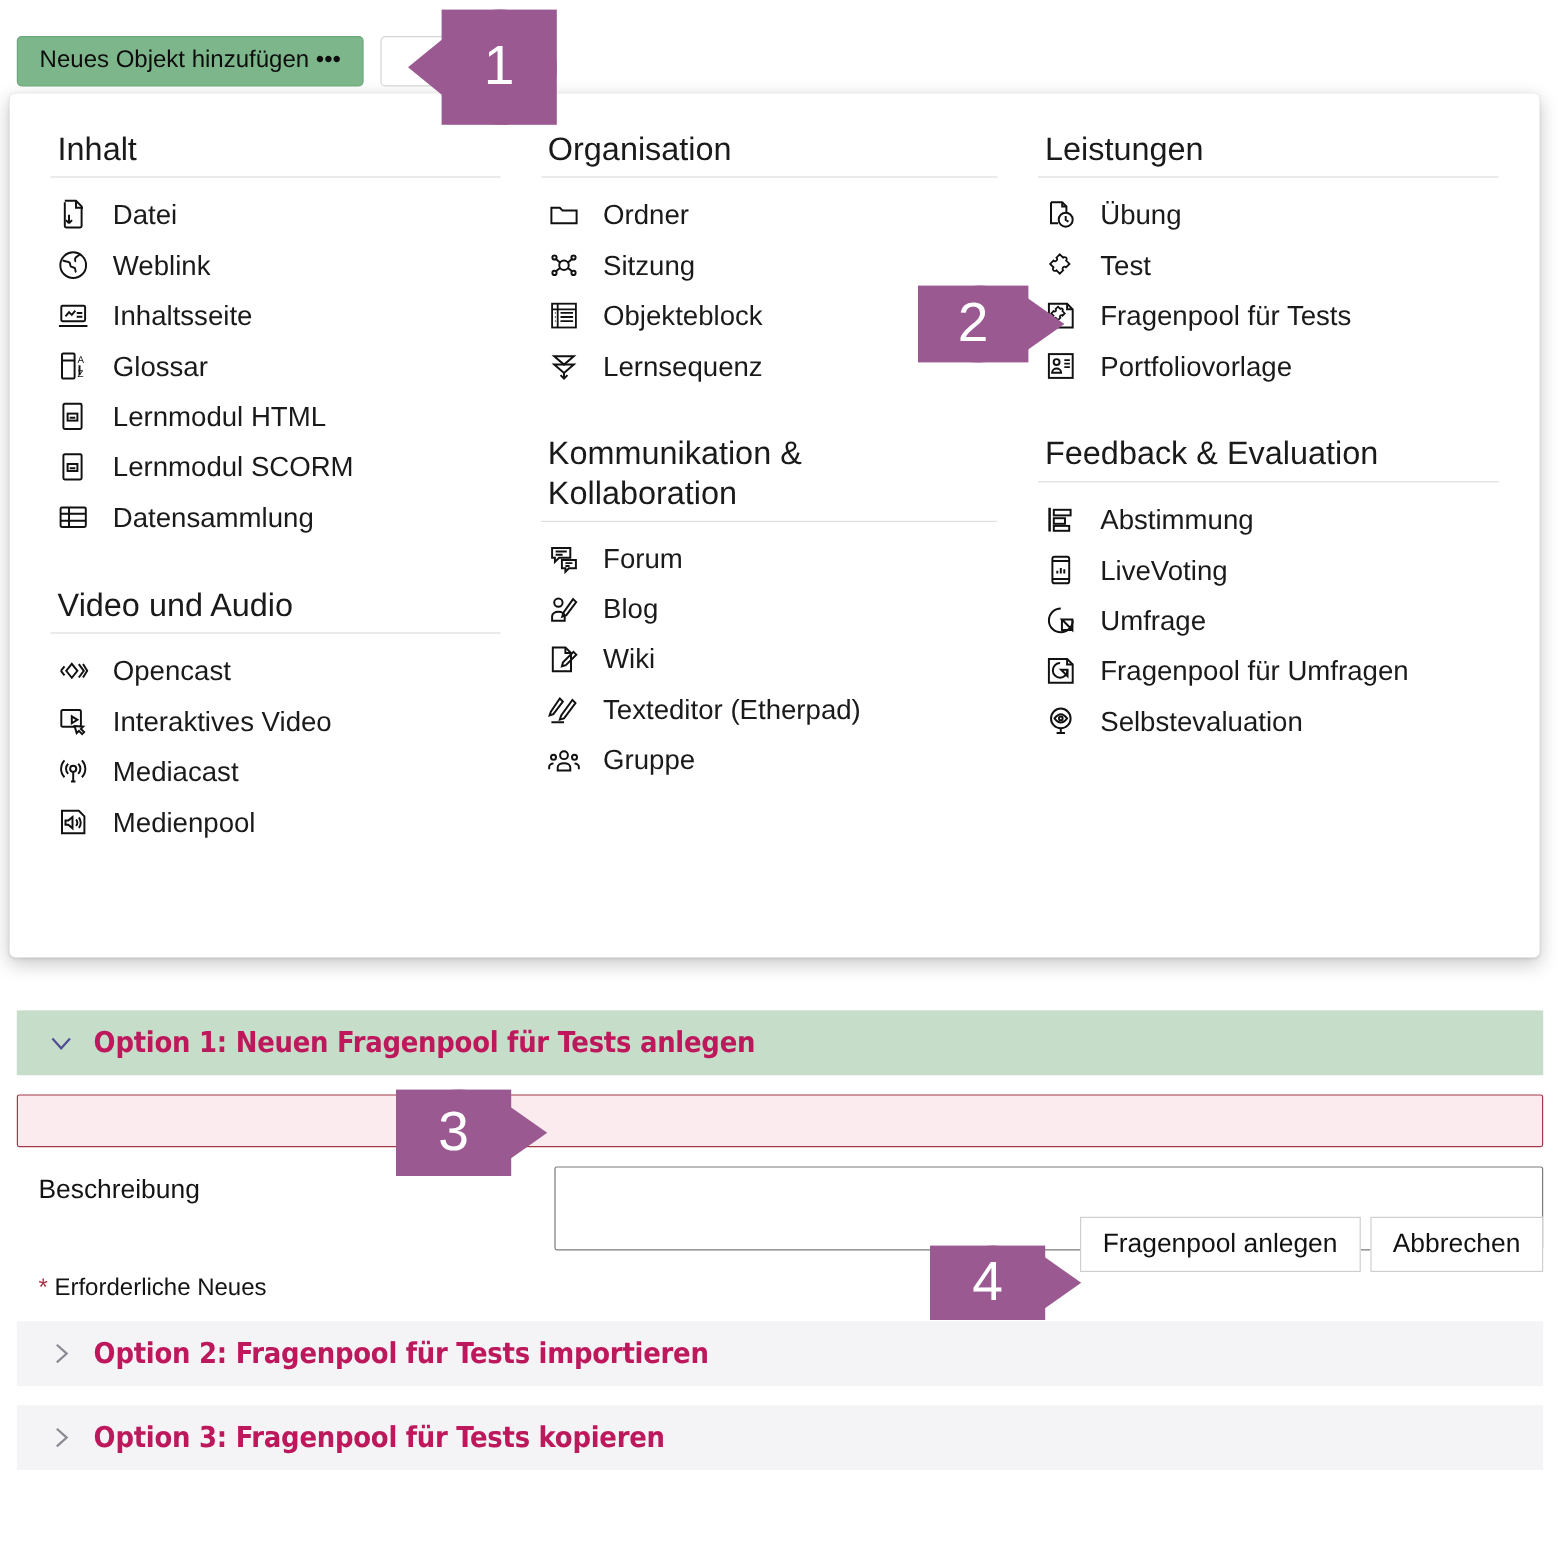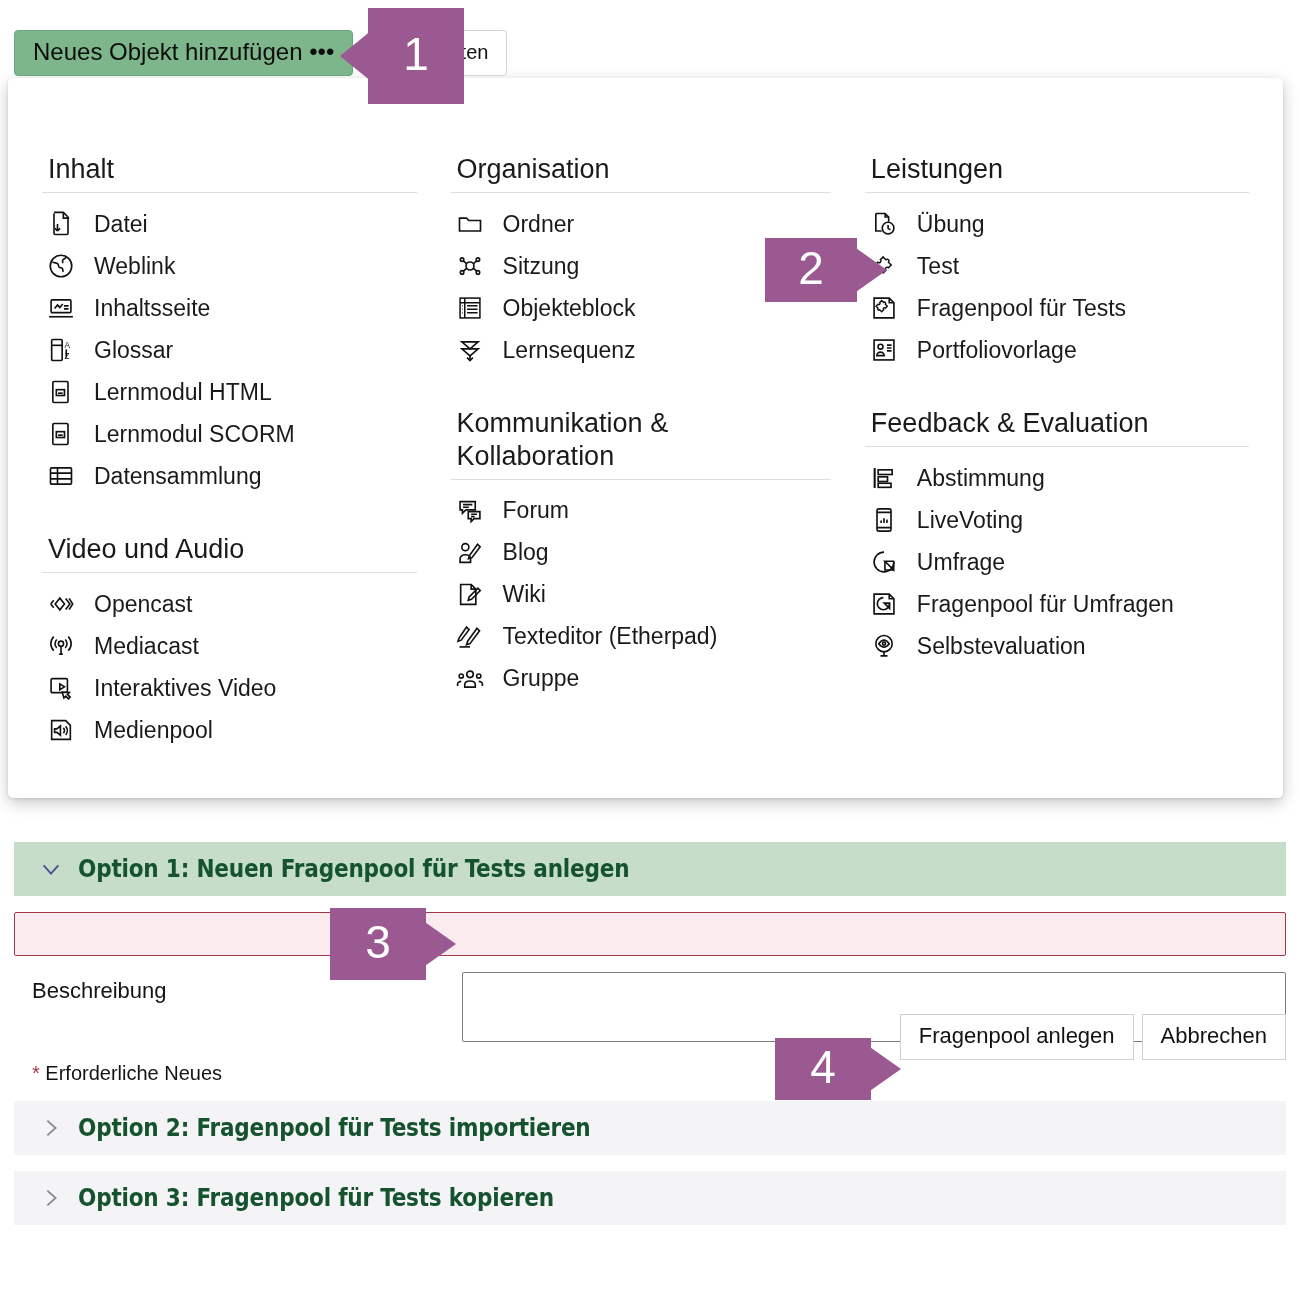--- a/index.html
+++ b/index.html
@@ -12,21 +12,21 @@
   }
   .page { position: relative; width: 1300px; height: 1300px; }
 
   
   .toolbar { position: absolute; left: 14px; top: 30px; display: flex; align-items: stretch; gap: 14px; z-index: 2; }
   .btn-add {
     background: #7eb68c;
     border: 1px solid #6aa77a;
     border-radius: 4px;
     color: #0d0d0d;
-    font-size: 24px;
+    font-size: 20px;
     padding: 8px 18px 10px 18px;
     line-height: 1.1;
     white-space: nowrap;
     display: flex; align-items: center;
   }
   .btn-plain {
     background: #ffffff;
     border: 1px solid #d4d4d4;
     border-radius: 4px;
     color: #111111;
@@ -42,21 +42,21 @@
   .dropdown {
     position: absolute;
     left: 8px; top: 78px;
     width: 1275px; height: 720px;
     background: #ffffff;
     border-radius: 5px;
     box-shadow: 0 5px 16px rgba(0,0,0,0.22), 0 1px 3px rgba(0,0,0,0.10);
     z-index: 1;
     padding: 30px 34px 0 34px;
   }
-  .cols { display: flex; gap: 0; margin-top: 45px; }
+  .cols { display: flex; gap: 0; }
   .col { width: 424px; padding-right: 34px; }
   .col:nth-child(2) { width: 430px; }
   .col:nth-child(3) { width: 400px; padding-right: 0; }
 
   .grp-title {
     font-size: 27px;
     color: #1a1a1a;
     font-weight: 400;
     padding: 0 0 6px 6px;
     line-height: 1.22;
@@ -79,21 +79,21 @@
 
   
   .form-wrap { position: absolute; left: 14px; top: 842px; width: 1272px; }
   .acc-head {
     display: flex; align-items: center; gap: 16px;
     height: 54px;
     padding-left: 26px;
     font-family: "DejaVu Sans Condensed", "Liberation Sans Narrow", "Liberation Sans", sans-serif;
     font-weight: bold;
     font-size: 24px;
-    color: #14532d;
+    color: #be185d;
     letter-spacing: -0.2px;
   }
   .acc-head.open { background: #c6ddc9; }
   .acc-head.closed { background: #f4f3f6; margin-top: 16px; }
   .chev { width: 22px; height: 22px; flex: 0 0 22px; }
   .chev svg { width: 22px; height: 22px; display: block; }
 
   .form-body { padding: 16px 0 0 0; position: relative; }
   .frow { display: flex; align-items: flex-start; margin-bottom: 16px; }
   .flabel { width: 448px; flex: 0 0 448px; padding-left: 18px; font-size: 22px; color: #141414; padding-top: 6px; }
@@ -286,38 +286,38 @@
                 <path d="M3.2 12l2.6-3.2M3.2 12l2.6 3.2"></path>
                 <path d="M16 7.2l3.6 4.8-3.6 4.8"></path>
                 <path d="M19 7.2l3 4.8-3 4.8"></path>
               </svg>
             </span>
           <span class="lbl">Opencast</span>
         </div>
         <div class="item">
           <span class="ico">
               <svg viewBox="0 0 24 24" fill="none" stroke="#111" stroke-width="1.4">
+                <rect x="3.5" y="4" width="14" height="12" rx="1"></rect>
+                <path d="M11 8.5l4 2.5-4 2.5z"></path>
+                <path d="M13 15.5l1.5 5 1.6-1.6 2.3 2.3 1.4-1.4-2.3-2.3 1.6-1.6z" fill="#fff"></path>
+              </svg>
+            </span>
+          <span class="lbl">Interaktives Video</span>
+        </div>
+        <div class="item">
+          <span class="ico">
+              <svg viewBox="0 0 24 24" fill="none" stroke="#111" stroke-width="1.4">
                 <circle cx="12" cy="10" r="2.2"></circle>
                 <path d="M8.4 6.4a5 5 0 0 0 0 7.2M15.6 6.4a5 5 0 0 1 0 7.2"></path>
                 <path d="M5.8 4a8.5 8.5 0 0 0 0 12M18.2 4a8.5 8.5 0 0 1 0 12"></path>
                 <path d="M12 12.2V19"></path>
                 <path d="M10.4 19h3.2"></path>
               </svg>
             </span>
           <span class="lbl">Mediacast</span>
-        </div>
-        <div class="item">
-          <span class="ico">
-              <svg viewBox="0 0 24 24" fill="none" stroke="#111" stroke-width="1.4">
-                <rect x="3.5" y="4" width="14" height="12" rx="1"></rect>
-                <path d="M11 8.5l4 2.5-4 2.5z"></path>
-                <path d="M13 15.5l1.5 5 1.6-1.6 2.3 2.3 1.4-1.4-2.3-2.3 1.6-1.6z" fill="#fff"></path>
-              </svg>
-            </span>
-          <span class="lbl">Interaktives Video</span>
         </div>
         <div class="item">
           <span class="ico">
               <svg viewBox="0 0 24 24" fill="none" stroke="#111" stroke-width="1.4">
                 <path d="M4 4h12l4 4v12H4z"></path>
                 <path d="M11.5 8.5L8.5 11h-2v3h2l3 2.5z"></path>
                 <path d="M14 10.2a3.2 3.2 0 0 1 0 4.6M16 8.8a5.6 5.6 0 0 1 0 7.4"></path>
               </svg>
             </span>
           <span class="lbl">Medienpool</span>

